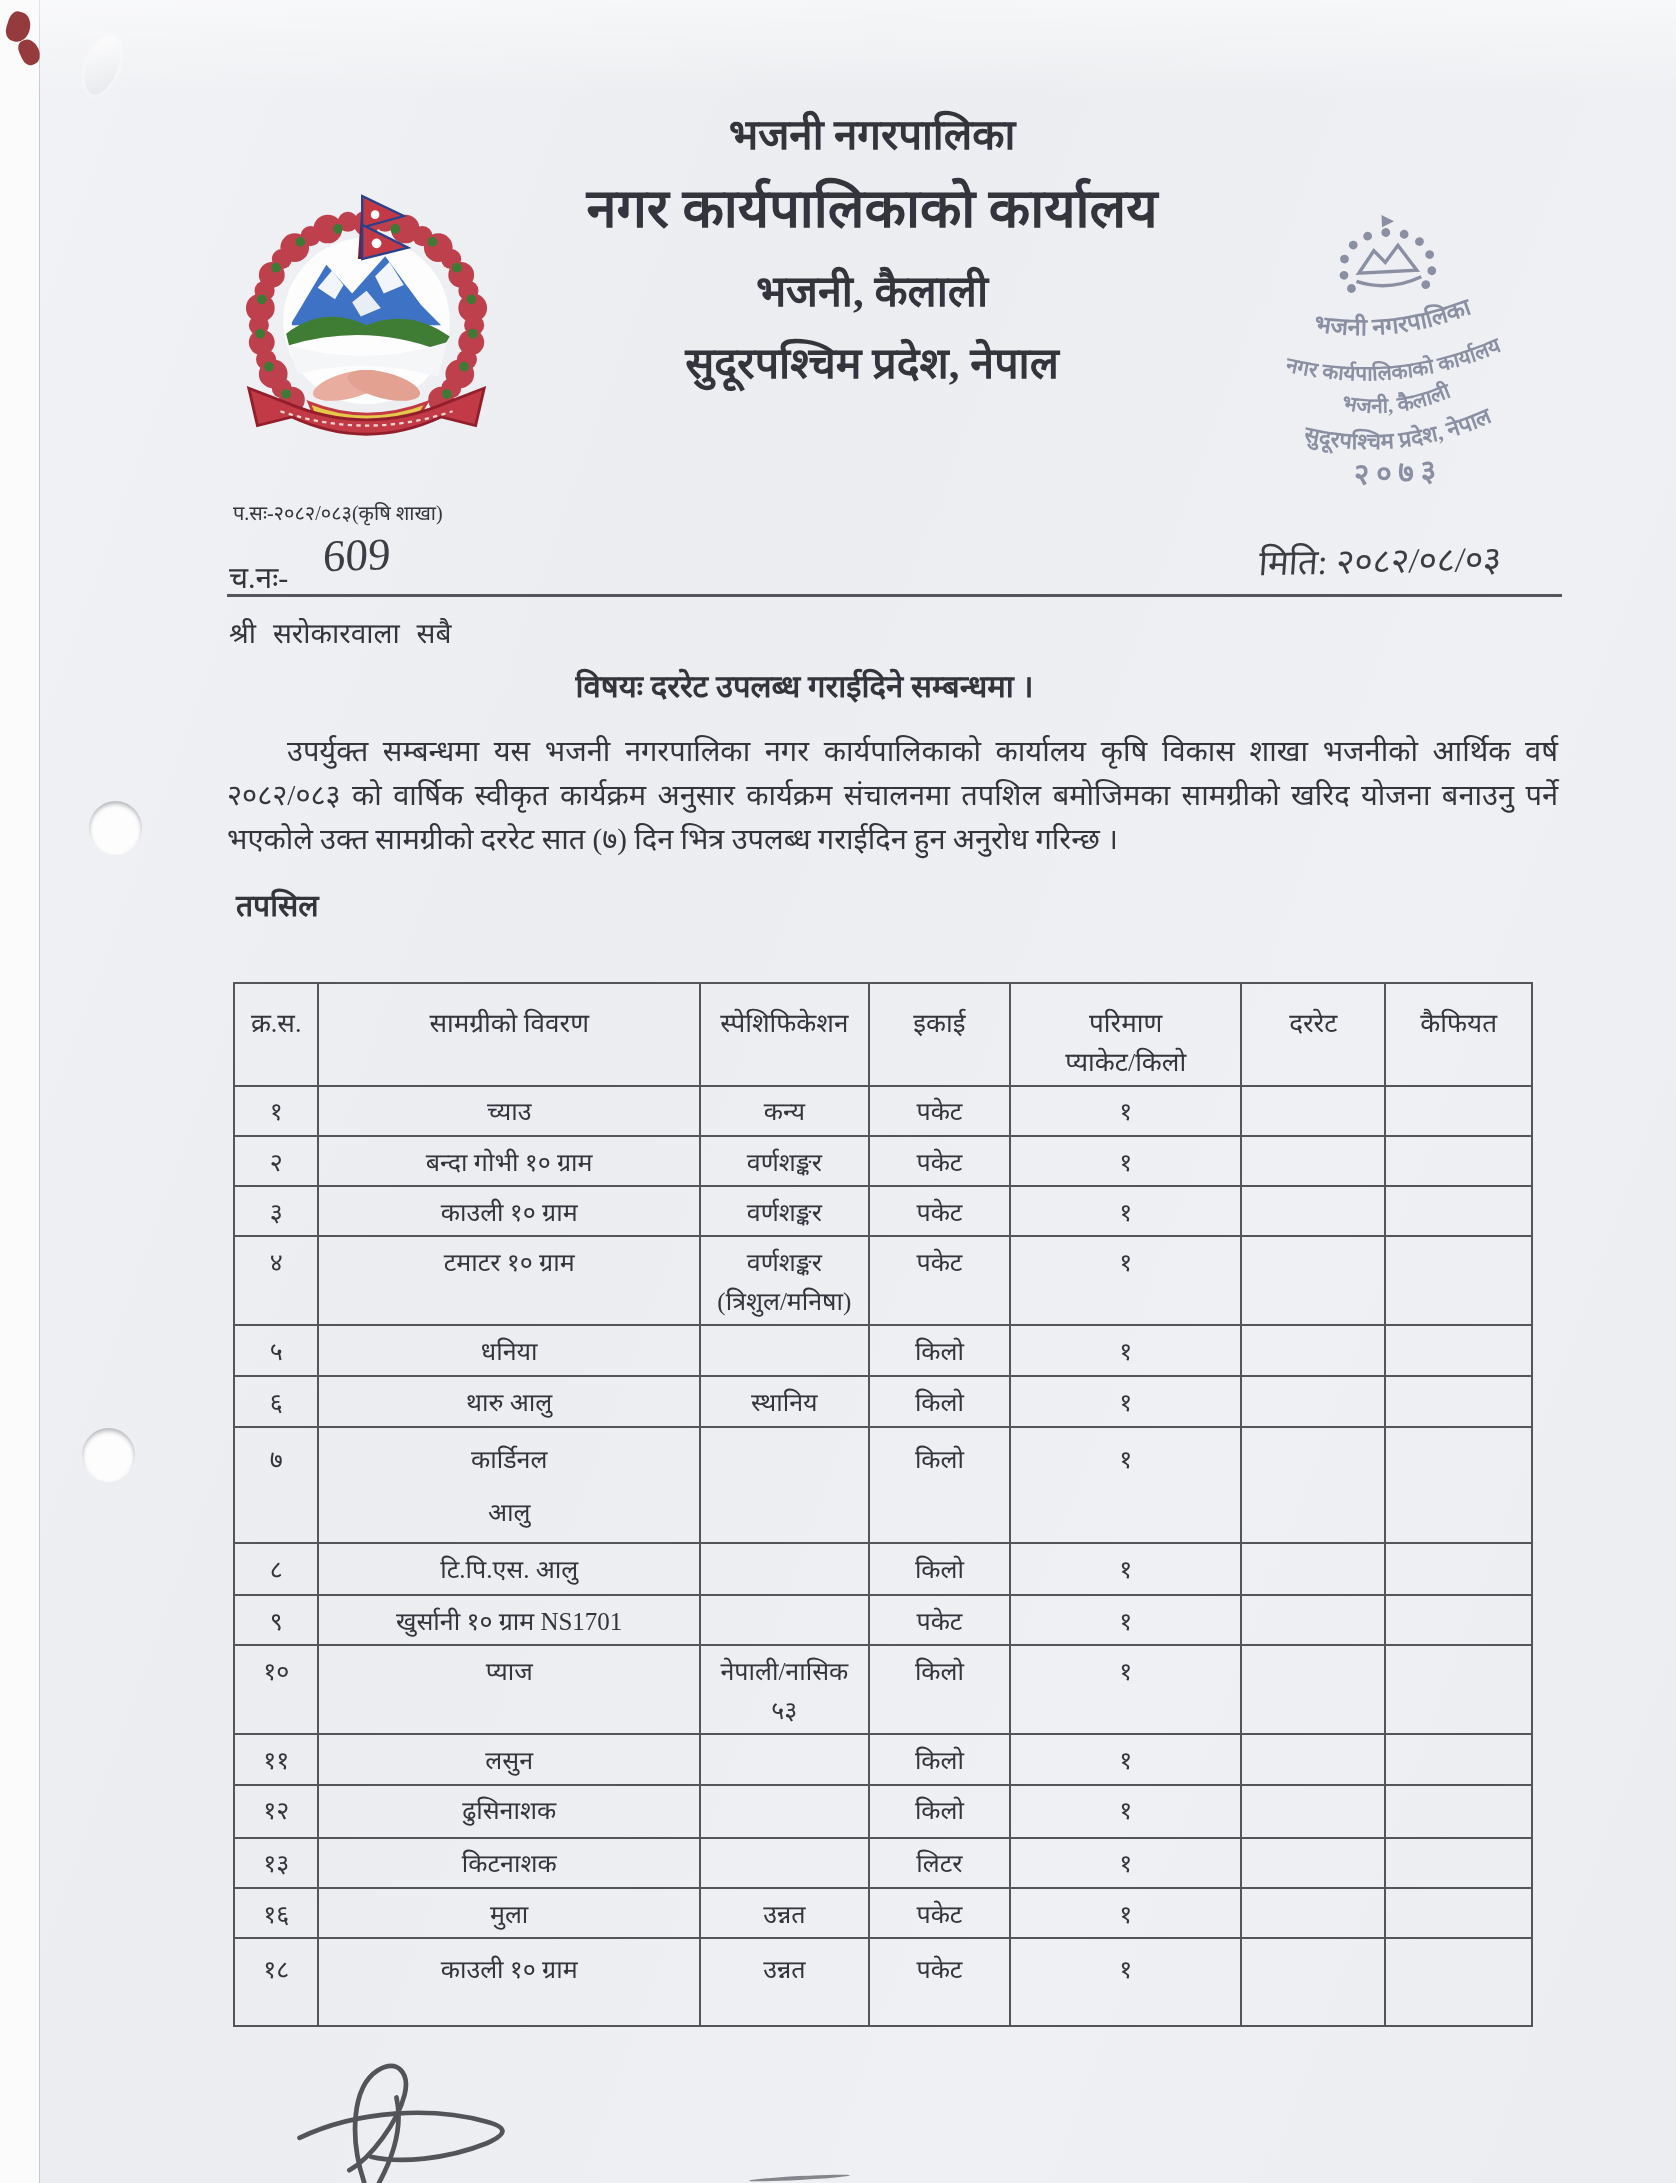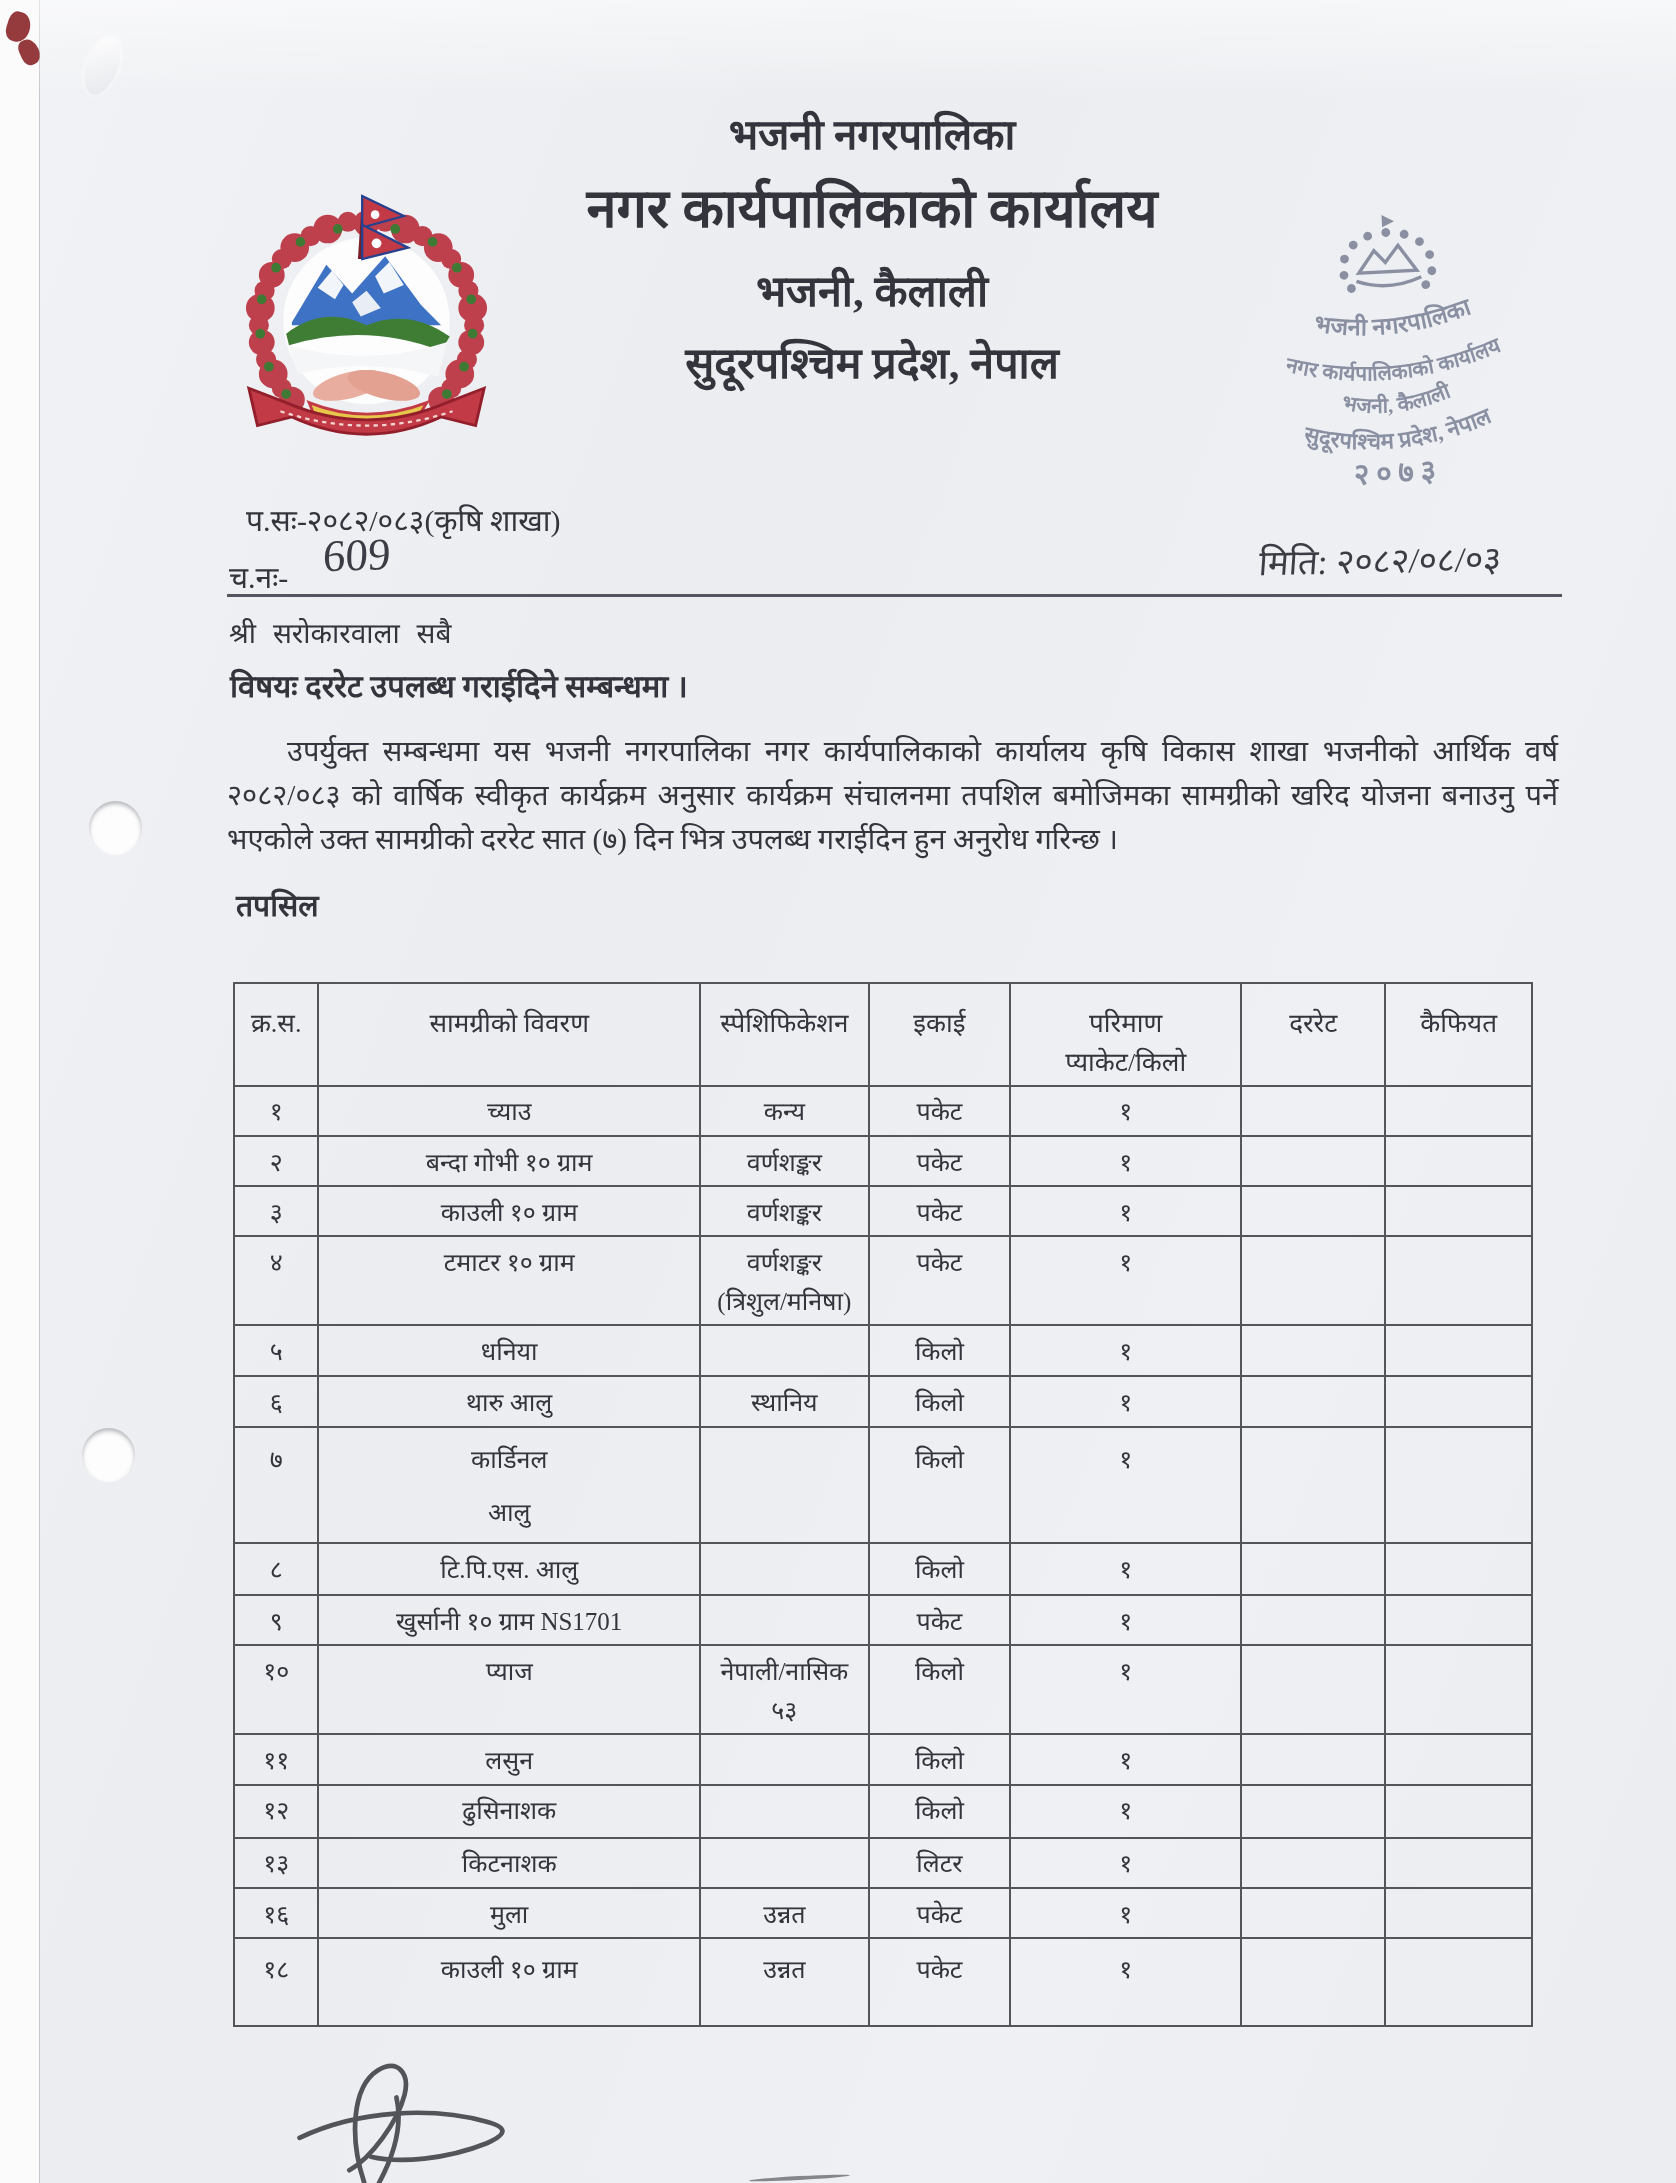--- a/index.html
+++ b/index.html
@@ -42,29 +42,29 @@
   .logo{position:absolute;left:223px;top:181px;width:287px;height:294px;}
   .letterhead{position:absolute;left:365px;top:101px;width:1014px;text-align:center;line-height:1.15;}
   .lh1{font-size:42px;font-weight:700;margin-top:9.5px;}
   .lh2{font-size:54px;font-weight:700;margin-top:19px;}
   .lh3{font-size:43px;font-weight:700;margin-top:27px;}
   .lh4{font-size:43px;font-weight:700;margin-top:23px;}
 
   .stamp{position:absolute;left:1232px;top:170px;width:318px;height:325px;transform:rotate(-3deg);opacity:.88;}
 
   
-  .ref-ps{position:absolute;left:246px;top:499px;font-size:30px;}
+  .ref-ps{position:absolute;left:233px;top:499px;font-size:20px;}
   .ref-ch{position:absolute;left:229px;top:556px;font-size:30px;}
   .ref-ch-num{position:absolute;left:323px;top:529px;font-size:45px;font-weight:400;
     transform:rotate(-2deg) skewX(-4deg);color:#3c3c44;}
   .ref-date{position:absolute;left:1259px;top:536px;font-size:35px;transform:rotate(-1deg) skewX(-5deg);color:#3c3c44;}
   .hrule{position:absolute;left:227px;top:594px;width:1335px;height:3.4px;background:#55555d;}
   .addressee{position:absolute;left:229px;top:613px;font-size:28px;font-family:Liberation Mono, monospace;}
 
-  .subject{position:absolute;left:230px;top:664px;width:1149px;text-align:left;font-size:31px;font-weight:700;}
+  .subject{position:absolute;left:230px;top:664px;width:1149px;text-align:center;font-size:31px;font-weight:700;}
 
   .body-par{
     position:absolute;left:227px;top:729px;width:1331px;
     font-size:29px;line-height:1.52;text-align:justify;text-indent:60px;
   }
   .tapasil{position:absolute;left:236px;top:884px;font-size:30px;font-weight:700;text-underline-offset:5.4px;}
 
   
   .tbl-wrap{position:absolute;left:233px;top:982px;width:1300px;}
   table.items{width:100%;border-collapse:collapse;table-layout:fixed;}

